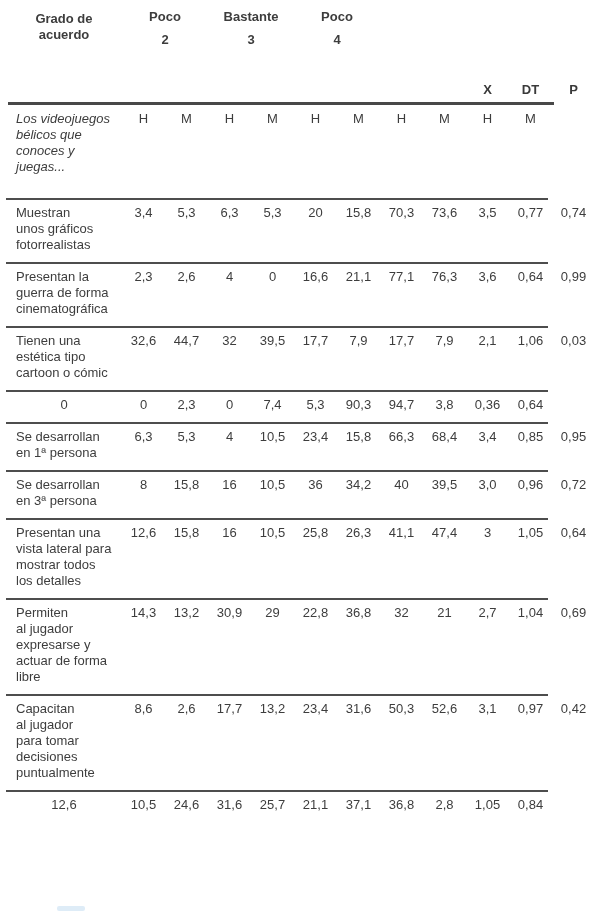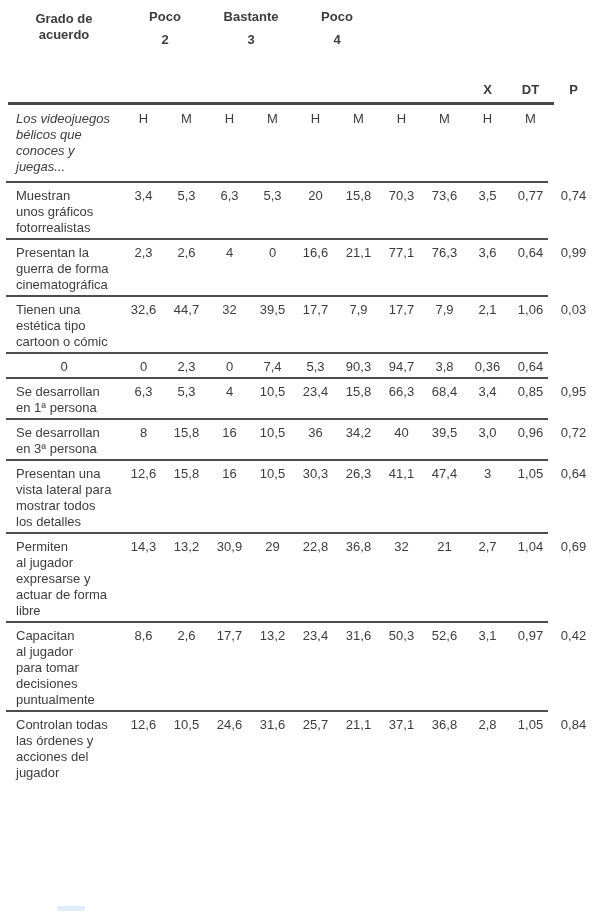--- a/index.html
+++ b/index.html
@@ -20,25 +20,25 @@
   .header-grid { padding-top:9px; }
   .grado { font-weight:bold; text-align:center; white-space:pre-line; line-height:16px; padding-top:2px; }
   .scale { grid-column:span 2; text-align:center; font-weight:bold; }
   .scale .scale-num { margin-top:7px; }
   .stat-grid { position:absolute; bottom:7px; left:0; width:100%; }
   .stat { text-align:center; font-weight:bold; color:#3a3a3a; }
   .stat-x { grid-column:10; }
   .header-line { position:absolute; bottom:0; left:2px; width:546px; height:3px; background:#484848; }
 
   
-  .hm-row { border-bottom:2px solid #4d4d4d; padding:6px 0 6px 0; }
+  .hm-row { border-bottom:2px solid #4d4d4d; padding:6px 0 23px 0; }
   .group-label { font-style:italic; }
 
   
-  .row { border-bottom:2px solid #4d4d4d; padding:5px 0 2px 0; }
+  .row { border-bottom:2px solid #4d4d4d; padding:5px 0 9px 0; }
   .row:last-child { border-bottom:none; }
 
   
   .artifact { position:absolute; left:57px; top:906px; width:28px; height:5px;
               background:#d8e9f6; border-radius:2px; opacity:.85; }
 </style>
 </head>
 <body>
 
 <div class="page">
@@ -182,21 +182,21 @@
       </div>
       <div class="grid row">
         <div class="cell label">Presentan una
 vista lateral para
 mostrar todos
 los detalles</div>
         <div class="cell num">12,6</div>
         <div class="cell num">15,8</div>
         <div class="cell num">16</div>
         <div class="cell num">10,5</div>
-        <div class="cell num">30,3</div>
+        <div class="cell num">25,8</div>
         <div class="cell num">26,3</div>
         <div class="cell num">41,1</div>
         <div class="cell num">47,4</div>
         <div class="cell num">3</div>
         <div class="cell num">1,05</div>
         <div class="cell num">0,64</div>
       </div>
       <div class="grid row">
         <div class="cell label">Permiten
 al jugador
@@ -227,24 +227,20 @@
         <div class="cell num">13,2</div>
         <div class="cell num">23,4</div>
         <div class="cell num">31,6</div>
         <div class="cell num">50,3</div>
         <div class="cell num">52,6</div>
         <div class="cell num">3,1</div>
         <div class="cell num">0,97</div>
         <div class="cell num">0,42</div>
       </div>
       <div class="grid row">
-        <div class="cell label">Controlan todas
-las órdenes y
-acciones del
-jugador</div>
         <div class="cell num">12,6</div>
         <div class="cell num">10,5</div>
         <div class="cell num">24,6</div>
         <div class="cell num">31,6</div>
         <div class="cell num">25,7</div>
         <div class="cell num">21,1</div>
         <div class="cell num">37,1</div>
         <div class="cell num">36,8</div>
         <div class="cell num">2,8</div>
         <div class="cell num">1,05</div>

